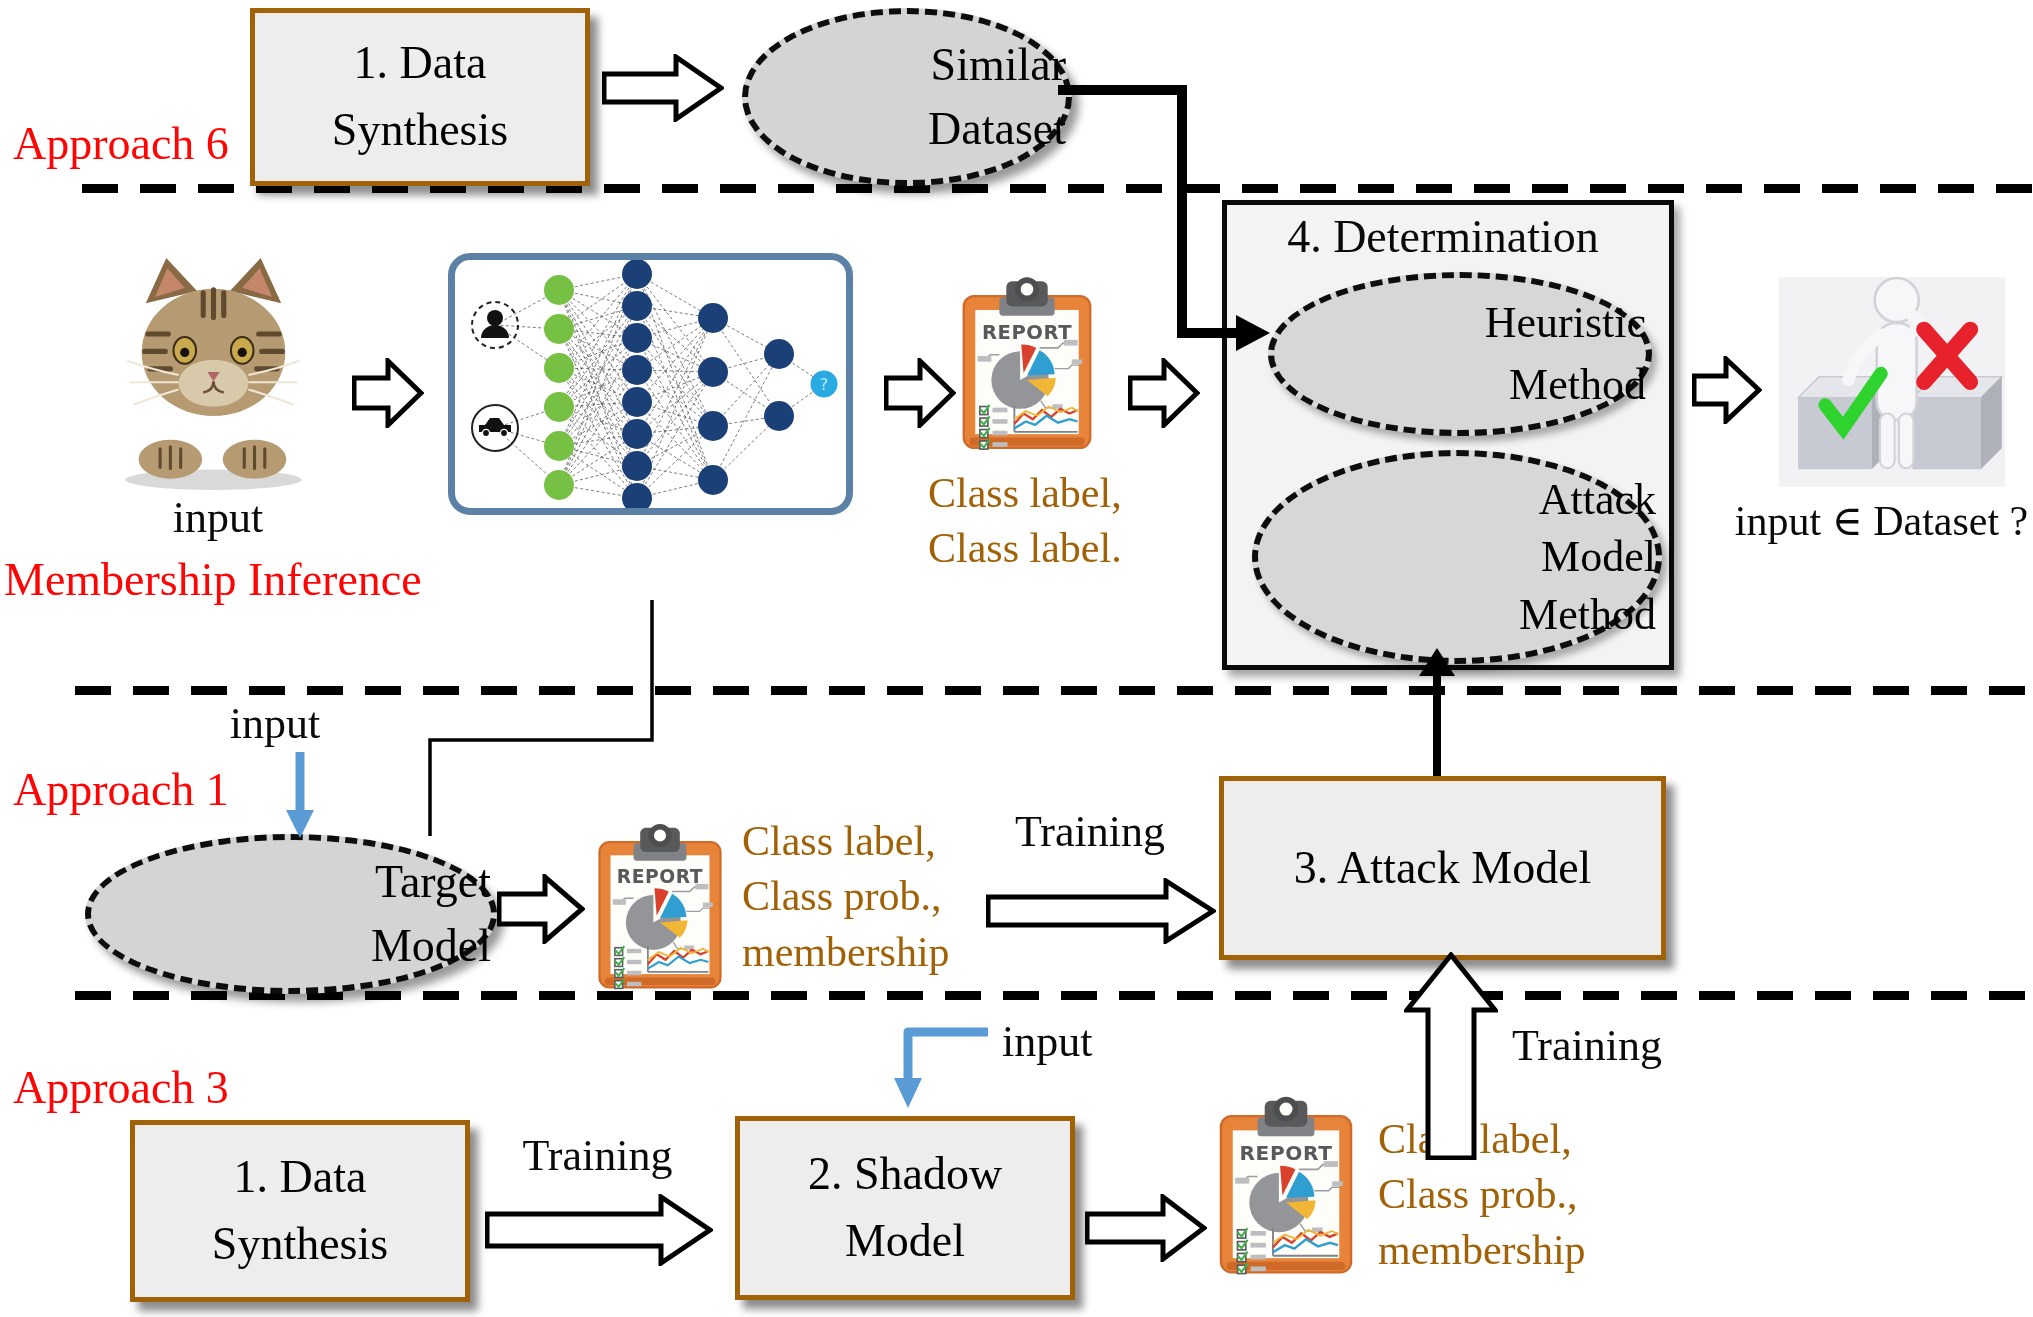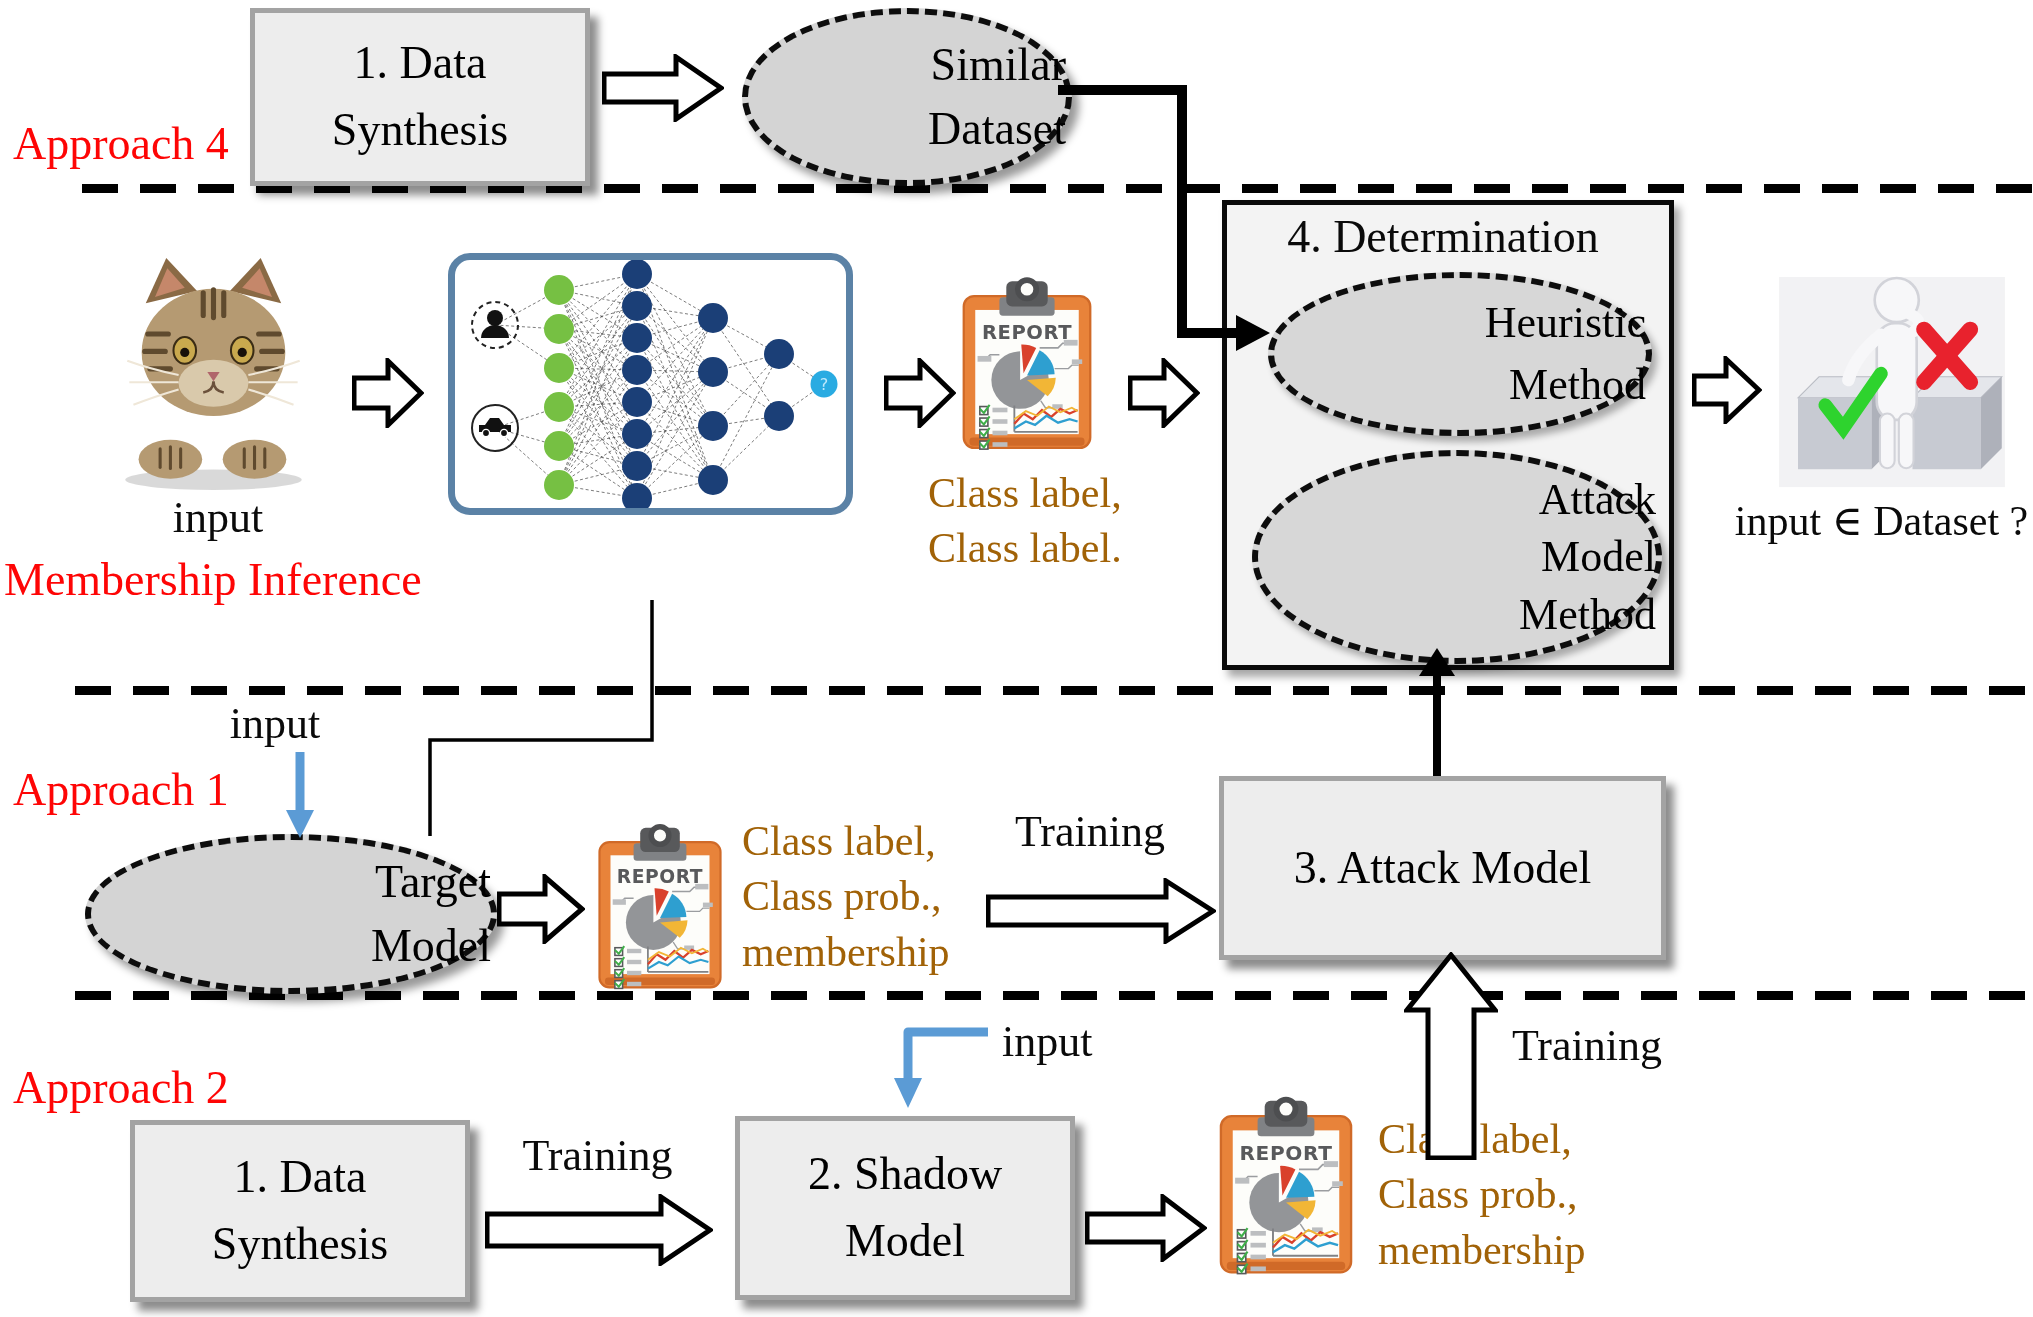--- a/index.html
+++ b/index.html
@@ -13,21 +13,21 @@
     height:9px;z-index:1;
     background:repeating-linear-gradient(90deg,#000 0 36px,transparent 36px 58px);
   }
   
   .redlbl{color:#fe0505;font-size:46px;line-height:1.05;z-index:3;white-space:nowrap;}
   
   .lbl{color:#0a0a0a;font-size:44px;line-height:1.1;z-index:3;white-space:nowrap;}
   .center{text-align:center;}
   
   .pbox{
-    background:#ededed;border:5px solid #a3a3a3;z-index:3;
+    background:#ededed;border:5px solid #a16207;z-index:3;
     display:flex;flex-direction:column;align-items:center;justify-content:center;
     font-size:46px;line-height:1.45;color:#000;
     box-shadow:8px 9px 8px rgba(0,0,0,0.45);
   }
   
   .detbox{
     background:#f3f3f3;border:5px solid #0a0a0a;z-index:2;
     box-shadow:6px 7px 8px rgba(0,0,0,0.35);
   }
   
@@ -48,21 +48,21 @@
 </style>
 </head>
 <body>
 
 <div id="canvas">
 
   <div class="abs sep" style="left:82px;top:184px;width:1951px;"></div>
   <div class="abs sep" style="left:75px;top:686px;width:1958px;"></div>
   <div class="abs sep" style="left:75px;top:991px;width:1958px;"></div>
 
-  <div class="abs redlbl" style="left:13px;top:120px;">Approach 4</div>
+  <div class="abs redlbl" style="left:13px;top:120px;">Approach 6</div>
 
   <div class="abs pbox" style="left:250px;top:8px;width:330px;height:168px;">
     <span>1. Data</span>
     <span>Synthesis</span>
   </div>
 
   <div class="abs blockarrow" style="left:602px;top:54px;">
       <svg width="122" height="68" viewBox="0 0 122 68">
         <polygon points="2,20 74,20 74,3 119,34 74,65 74,48 2,48" fill="#ffffff" stroke="#000" stroke-width="5"></polygon>
       </svg>
@@ -462,21 +462,21 @@
   <div class="abs blockarrow" style="left:986px;top:878px;">
       <svg width="230" height="66" viewBox="0 0 230 66">
         <polygon points="2,19 180,19 180,3 227,33 180,63 180,47 2,47" fill="#ffffff" stroke="#000" stroke-width="5"></polygon>
       </svg>
     </div>
 
   <div class="abs pbox" style="left:1219px;top:776px;width:437px;height:174px;">
     <span>3. Attack Model</span>
   </div>
 
-  <div class="abs redlbl" style="left:13px;top:1064px;">Approach 2</div>
+  <div class="abs redlbl" style="left:13px;top:1064px;">Approach 3</div>
 
   <div class="abs pbox" style="left:130px;top:1120px;width:330px;height:172px;">
     <span>1. Data</span>
     <span>Synthesis</span>
   </div>
 
   <div class="abs lbl center" style="left:490px;top:1132px;width:215px;">Training</div>
   <div class="abs blockarrow" style="left:485px;top:1194px;">
       <svg width="228" height="72" viewBox="0 0 228 72">
         <polygon points="2,20 176,20 176,3 225,36 176,69 176,52 2,52" fill="#ffffff" stroke="#000" stroke-width="5"></polygon>

